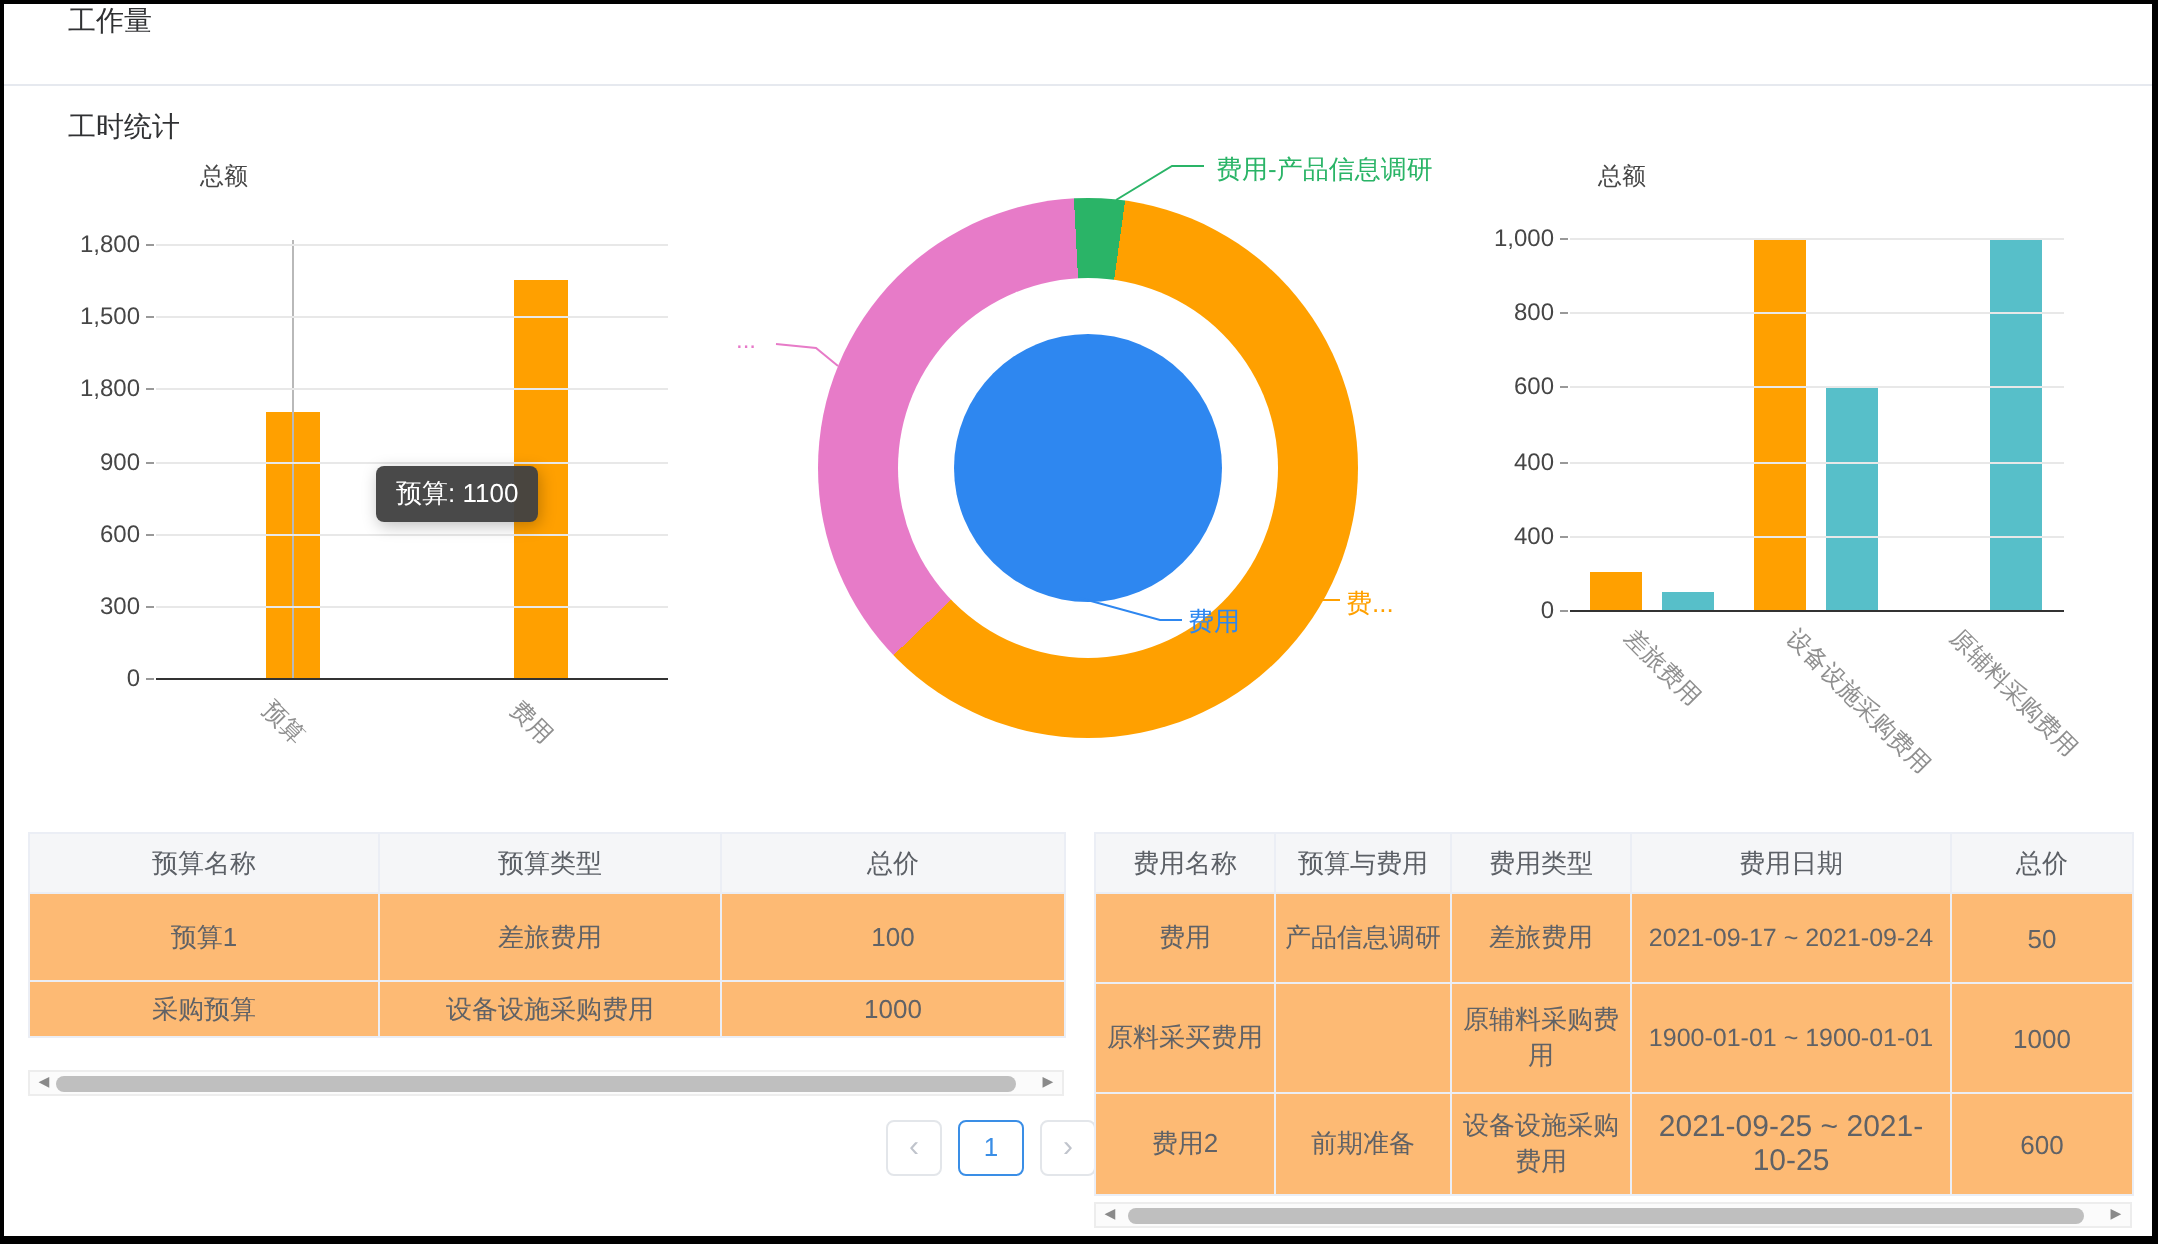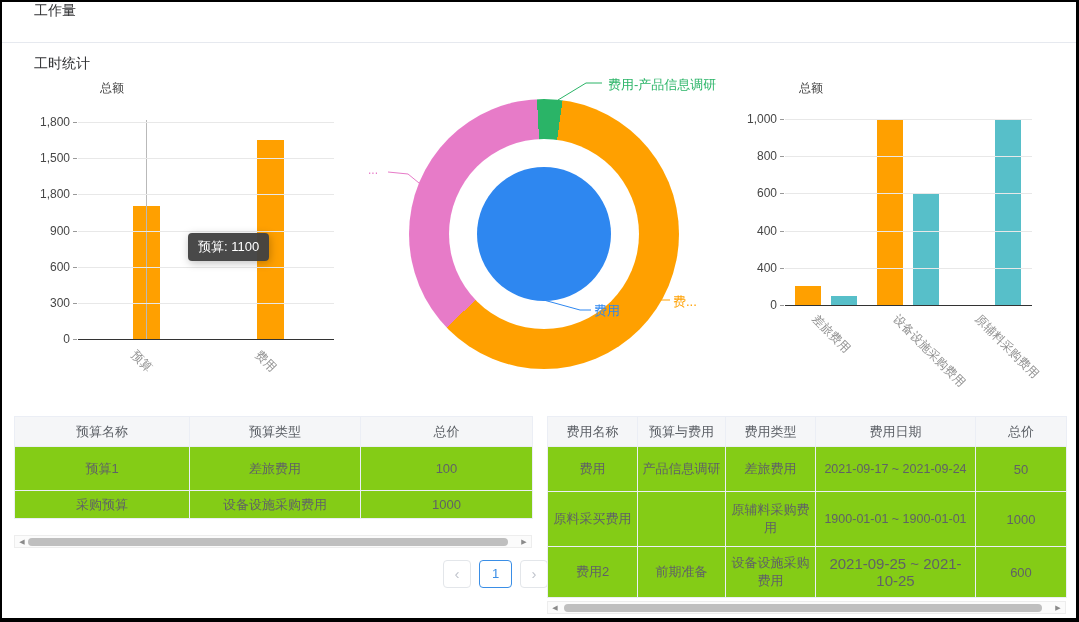--- a/index.html
+++ b/index.html
@@ -26,21 +26,21 @@
   .rbar{position:absolute;width:26px;}
   .pointer-line{position:absolute;width:1px;background:#b9b9b9;}
   .tooltip{position:absolute;background:rgba(66,66,66,.96);color:#fff;font-size:13px;
            padding:5px 10px;border-radius:4px;white-space:nowrap;box-shadow:1px 2px 8px rgba(0,0,0,.25);z-index:5;}
 
   
   .circle{position:absolute;border-radius:50%;}
   .pie-label{position:absolute;font-size:13px;white-space:nowrap;}
 
   
-  table.tbl{position:absolute;border-collapse:collapse;table-layout:fixed;font-size:13px;color:#606266;background:#84cc16;}
+  table.tbl{position:absolute;border-collapse:collapse;table-layout:fixed;font-size:13px;color:#606266;background:#fdba74;}
   table.tbl th,table.tbl td{border:1px solid #ebeef5;text-align:center;vertical-align:middle;
        padding:2px 4px;font-weight:normal;overflow:hidden;}
   table.tbl th{background:#f5f6f8;color:#5c6066;}
 
   
   .hscroll{position:absolute;height:13px;background:#fbfbfb;border:1px solid #ededed;box-sizing:border-box;}
   .hscroll .arr{position:absolute;top:0;width:12px;height:11px;font-size:7px;color:#8a8a8a;
                 text-align:center;line-height:11px;cursor:pointer;}
   .hscroll .thumb{position:absolute;top:2px;height:8px;background:#bfbfbf;border-radius:4px;cursor:pointer;}
 

